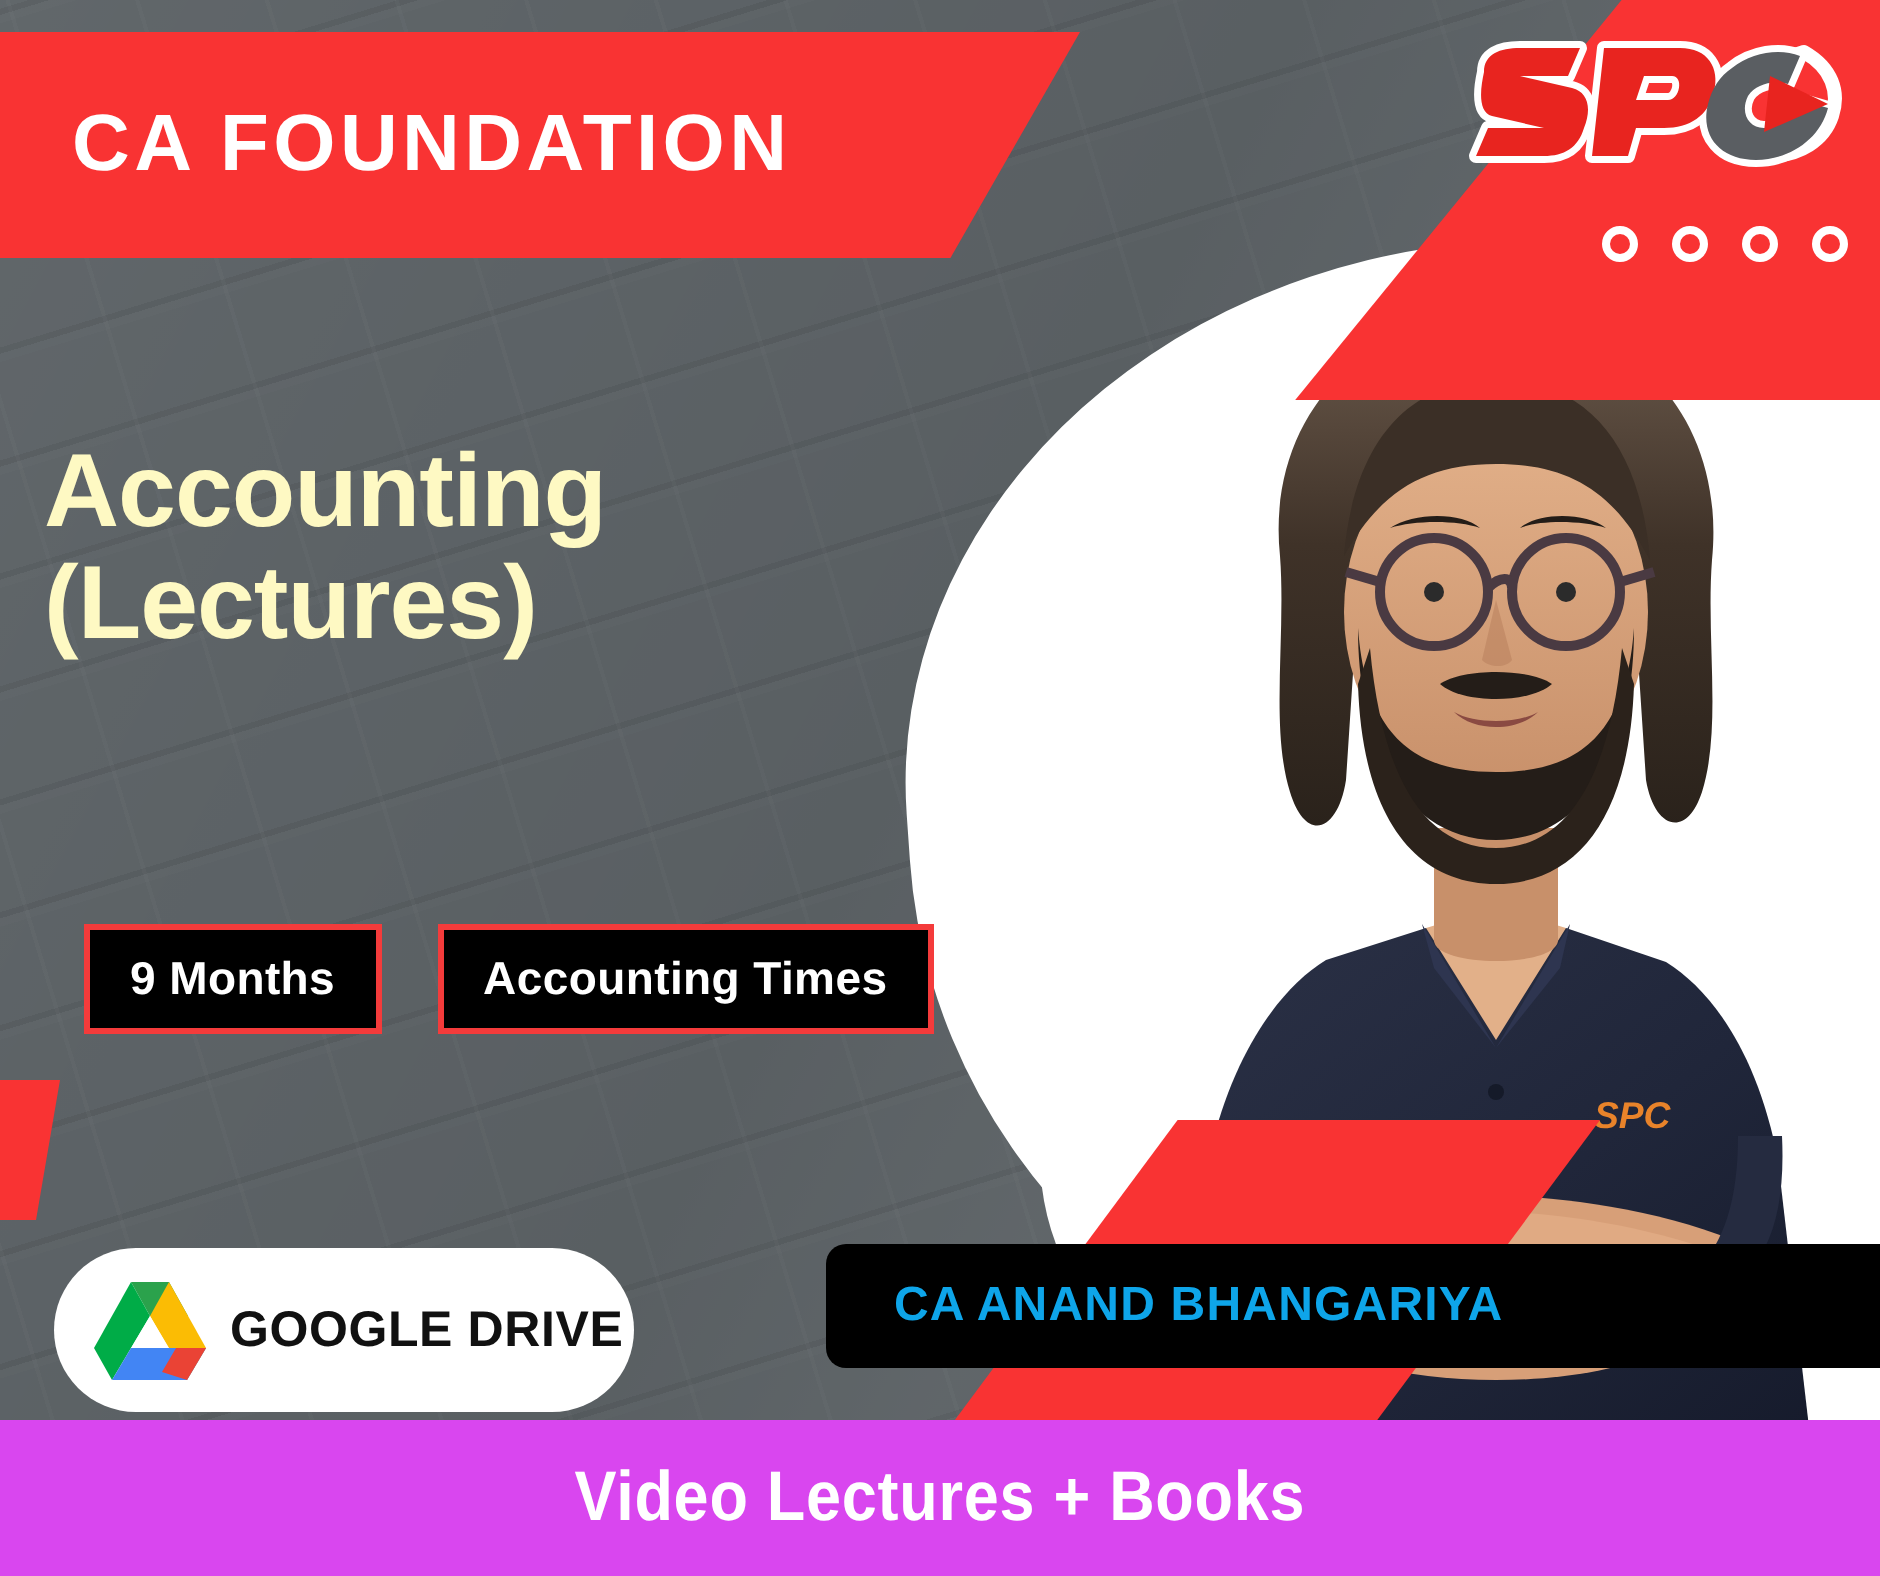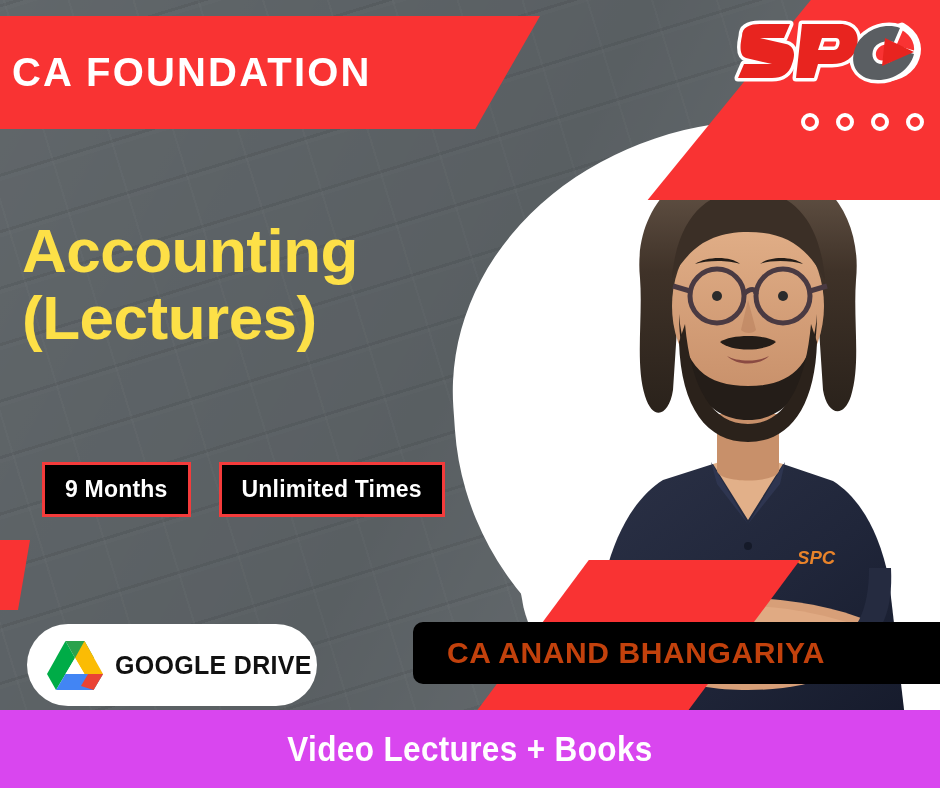--- a/index.html
+++ b/index.html
@@ -51,21 +51,21 @@
 
   
   .course-banner{
     position:absolute;left:0;top:16px;width:540px;height:113px;
     background:#f93333;
     clip-path:polygon(0 0, 100% 0, 88% 100%, 0 100%);
     display:flex;align-items:center;
   }
   .course-banner .txt{
     color:#fff;font-size:40px;font-weight:700;letter-spacing:2.2px;
-    padding-left:12px;white-space:nowrap;
+    padding-left:36px;white-space:nowrap;
   }
 
   
   .white-blob{
     position:absolute;left:455px;top:120px;width:620px;height:600px;
     background:#ffffff;
     border-radius:52% 38% 46% 58% / 46% 52% 48% 54%;
     transform:rotate(-4deg);
   }
   .white-blob2{
@@ -84,21 +84,21 @@
     background:#f93333;clip-path:polygon(0 0, 100% 0, 60% 100%, 0 100%);
   }
 
   
   .faculty{position:absolute;left:545px;top:128px;width:400px;height:590px;}
   .faculty svg{display:block;width:100%;height:100%;}
 
   
   .title{
     position:absolute;left:22px;top:218px;width:430px;
-    color:#fde047;font-size:62px;font-weight:700;line-height:1.08;
+    color:#fef9c3;font-size:52px;font-weight:700;line-height:1.08;
     letter-spacing:-0.5px;
   }
   .title .l2{display:block;}
 
   
   .badges{position:absolute;left:18px;top:462px;display:flex;gap:4px;}
   .badge{
     background:#000000;border:3px solid #f43b3b;
     color:#ffffff;font-size:23px;font-weight:700;
     padding:11px 20px;letter-spacing:0.2px;white-space:nowrap;margin-left:24px;
@@ -118,21 +118,21 @@
     color:#111111;font-size:25px;font-weight:700;letter-spacing:0.3px;
   }
 
   
   .name-bar{
     position:absolute;left:413px;top:622px;width:560px;height:62px;
     background:#000000;border-radius:10px;
     display:flex;align-items:center;
   }
   .name-bar .nm{
-    color:#c2410c;font-size:30px;font-weight:700;letter-spacing:0.6px;
+    color:#0ea5e9;font-size:24px;font-weight:700;letter-spacing:0.6px;
     padding-left:34px;white-space:nowrap;
   }
 
   
   .bottom-bar{
     position:absolute;left:0;bottom:0;width:940px;height:78px;
     background:#d946ef;display:flex;align-items:center;justify-content:center;
   }
   .bottom-bar .bb{
     color:#ffffff;font-size:35px;font-weight:700;letter-spacing:0.4px;
@@ -285,21 +285,21 @@
     <span class="txt">CA FOUNDATION</span>
   </div>
 
   <div class="title">
     <span class="l1">Accounting</span>
     <span class="l2">(Lectures)</span>
   </div>
 
   <div class="badges">
     <div class="badge">9 Months</div>
-    <div class="badge">Unlimited Times</div>
+    <div class="badge">Accounting Times</div>
   </div>
 
   <div class="gdrive">
     <span class="gd-icon">
       <svg viewBox="0 0 60 54" xmlns="http://www.w3.org/2000/svg">
         <path d="M20.5 3 L39.5 3 L49 20 L30 20 Z" fill="#2ba24c"></path>
         <path d="M39.5 3 L58 36 L48.5 52 L30 20 Z" fill="#fbbc04"></path>
         <path d="M20.5 3 L30 20 L11 52 L2 36 Z" fill="#00ac47"></path>
         <path d="M11 52 L48.5 52 L58 36 L20.5 36 Z" fill="#4285f4"></path>
         <path d="M48.5 52 L58 36 L43 36 L36 48 Z" fill="#ea4335"></path>

